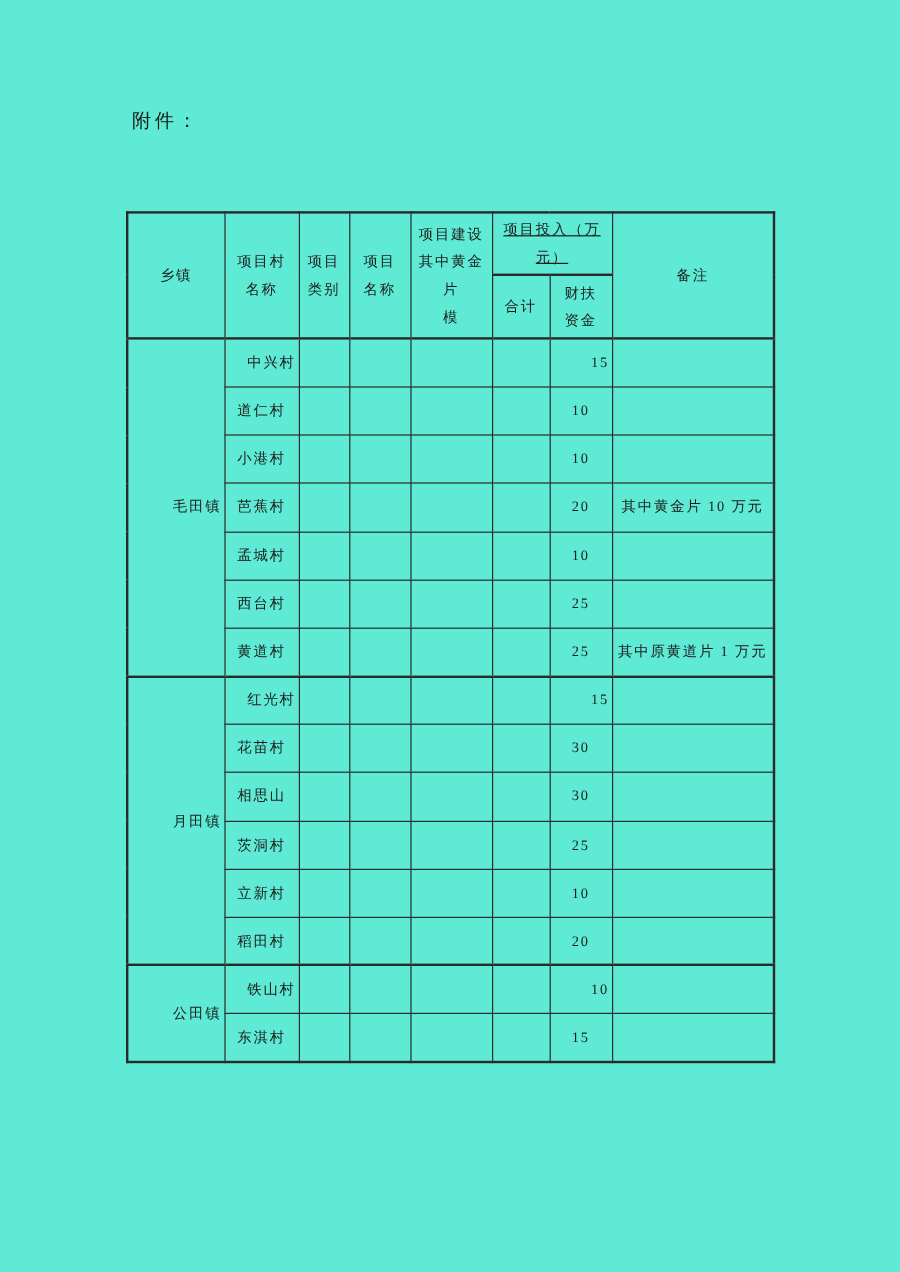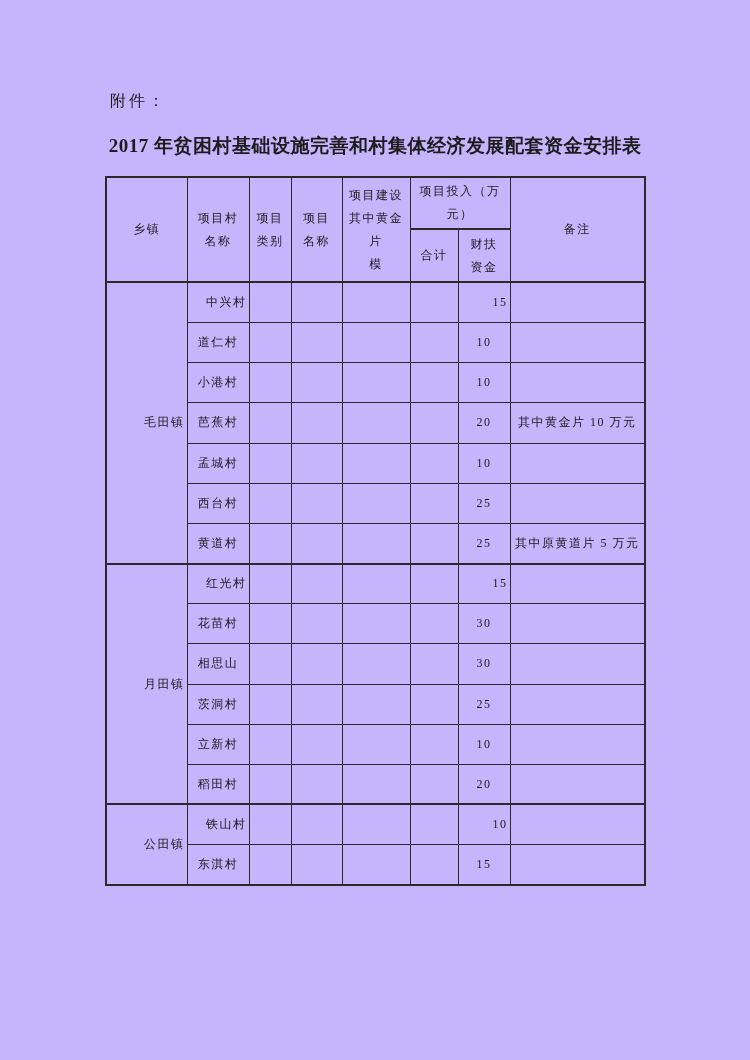--- a/index.html
+++ b/index.html
@@ -1,21 +1,21 @@
 <!DOCTYPE html>
 <html><head>
 <meta charset="utf-8">
 <style>
   html, body { margin: 0; padding: 0; background: #ffffff; }
   .page {
     position: relative;
     width: 750px;
     height: 1060px;
     margin: 0 auto;
-    background: #c4b5fd;
+    background: #5eead4;
     font-family: "Liberation Serif", "DejaVu Serif", serif;
     color: #1c1c1c;
     overflow: hidden;
   }
   .attachment {
     position: absolute;
     left: 110px;
     top: 91px;
     font-size: 16px;
     letter-spacing: 3px;
@@ -47,34 +47,33 @@
     font-size: 12px;
     letter-spacing: 1.5px;
     padding: 0 2px;
     overflow: hidden;
   }
   tr.h1 { height: 52px; }
   tr.h2 { height: 53px; }
   tr.h2 td { border-top-width: 1px; }
   tr.headrow td { line-height: 1.9; }
   tr.h2 td, td.wrap { white-space: pre-line; }
-  td.tight { letter-spacing: 0; }
+  td.tight { letter-spacing: 0; text-decoration: underline; }
   td.remark { letter-spacing: 0.5px; margin-left: 16px; }
   tr.datarow { height: 40px; }
   tr.groupstart td { border-top-width: 2px; text-align: right; }
   tr.headrow.h2 td { border-top-width: 2px; }
 </style>
 </head>
 <body>
 
 <div class="page">
 
   <div class="attachment">附件：</div>
 
-  <div class="doc-title">2017 年贫困村基础设施完善和村集体经济发展配套资金安排表</div>
 
   <table class="resource">
     <colgroup>
       <col style="width:81px">
         <col style="width:62px">
         <col style="width:42px">
         <col style="width:51px">
       <col style="width:68px">
         <col style="width:48px">
         <col style="width:52px">
@@ -156,21 +155,21 @@
         <td>25</td>
         <td class="remark"></td>
       </tr>
       <tr class="datarow">
         <td>黄道村</td>
         <td></td>
         <td></td>
         <td></td>
         <td></td>
         <td>25</td>
-        <td class="remark">其中原黄道片 5 万元</td>
+        <td class="remark">其中原黄道片 1 万元</td>
       </tr>
 
       <tr class="datarow groupstart">
         <td rowspan="6">月田镇</td>
         <td>红光村</td>
         <td></td>
         <td></td>
         <td></td>
         <td></td>
         <td>15</td>

